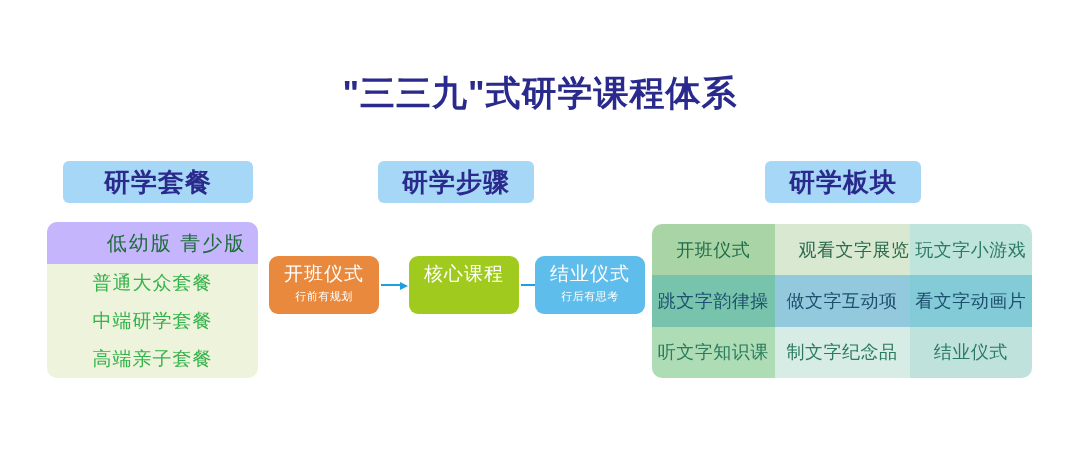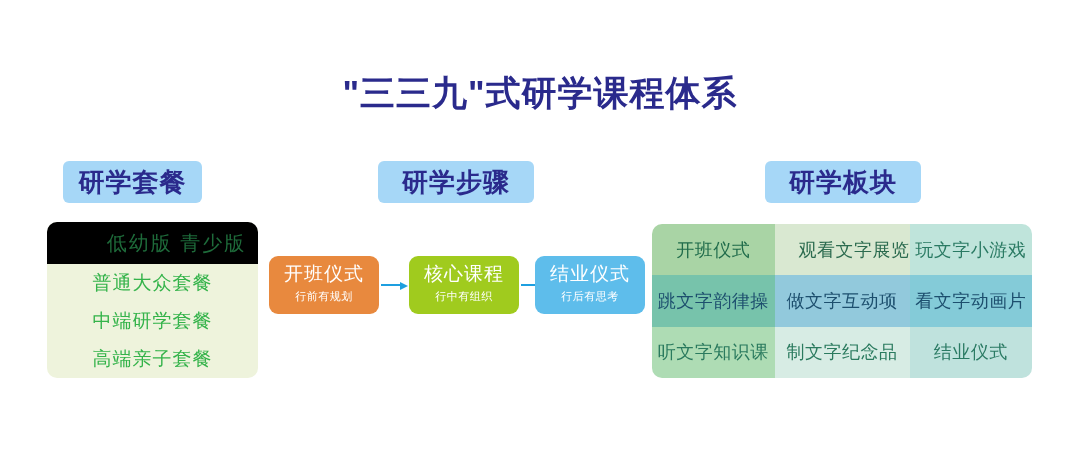--- a/index.html
+++ b/index.html
@@ -37,39 +37,39 @@
     border-radius: 6px;
     color: #2a2a8c;
     font-size: 26px;
     font-weight: bold;
     text-align: center;
     line-height: 42px;
     height: 42px;
     letter-spacing: 1px;
     white-space: nowrap;
   }
-  #badge-packages { left: 63px; top: 161px; width: 139px; }
+  #badge-packages { left: 63px; top: 161px; width: 190px; }
   #badge-steps    { left: 378px; top: 161px; width: 156px; }
   #badge-sections { left: 765px; top: 161px; width: 156px; }
 
   
   #packages-card {
     position: absolute;
     left: 47px;
     top: 222px;
     width: 211px;
     height: 156px;
     background: #eef3dc;
     border-radius: 10px;
     overflow: hidden;
   }
   #packages-subheader {
     height: 42px;
     line-height: 42px;
-    background: #000000;
+    background: #c4b5fd;
     color: #1e6b3a;
     font-size: 20px;
     text-align: center;
     letter-spacing: 2px;
     white-space: nowrap;
     padding-left: 48px;
   }
   .package-item {
     height: 38px;
     line-height: 38px;
@@ -178,21 +178,20 @@
   <div class="step-sub">行前有规划</div>
 </div>
 
 <div id="arrow-1" class="arrow">
   <div class="shaft"></div>
   <div class="head"></div>
 </div>
 
 <div id="step-2" class="step-box">
   <div class="step-title">核心课程</div>
-  <div class="step-sub">行中有组织</div>
 </div>
 
 <div id="arrow-2" class="arrow">
   <div class="shaft"></div>
   <div class="head"></div>
 </div>
 
 <div id="step-3" class="step-box">
   <div class="step-title">结业仪式</div>
   <div class="step-sub">行后有思考</div>

